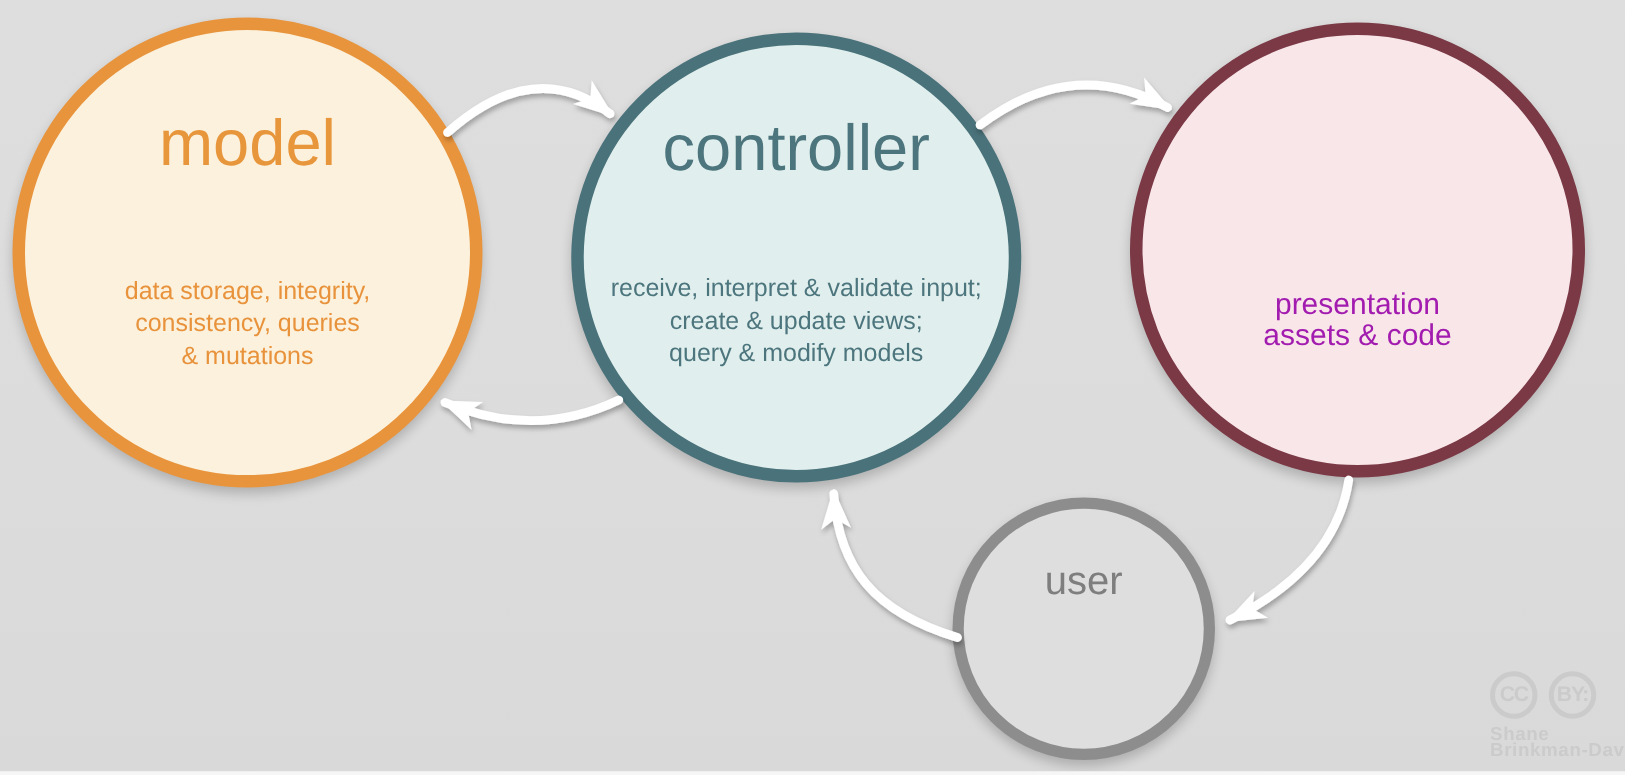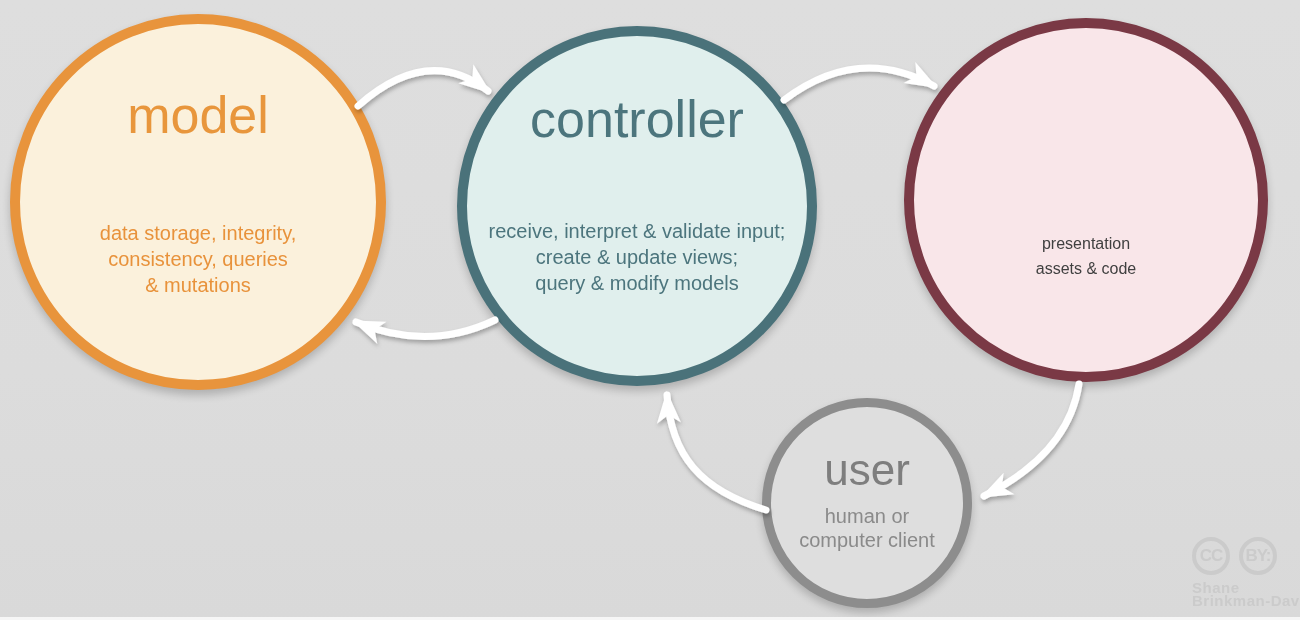--- a/index.html
+++ b/index.html
@@ -54,29 +54,29 @@
   .controller .node-title { top: 57px; font-size: 52px; color: #4c757d; }
   .controller .node-desc  { top: 182px; font-size: 20px; line-height: 26px; color: #4c757d; }
 
   .node.view {
     left: 904px; top: 18px;
     width: 364px; height: 364px;
     border: 10px solid #7a3945;
     background: #f9e6e9;
   }
   .view .node-title { top: 62px; font-size: 52px; color: #7c3a47; }
-  .view .node-desc  { top: 203px; font-size: 16px; line-height: 25px; color: #404040; }
+  .view .node-desc  { top: 203px; font-size: 24px; line-height: 25px; color: #a21caf; }
 
   .node.user {
     left: 762px; top: 398px;
     width: 210px; height: 210px;
     border: 9px solid #8d8d8d;
     background: #dedede;
   }
-  .user .node-title { top: 41px; font-size: 44px; color: #7e7e7e; }
+  .user .node-title { top: 41px; font-size: 32px; color: #7e7e7e; }
   .user .node-desc  { top: 97px; font-size: 20px; line-height: 24px; color: #8a8a8a; }
 
   
   svg.arrows {
     position: absolute;
     left: 0; top: 0;
     width: 1300px; height: 620px;
     pointer-events: none;
   }
 
@@ -131,22 +131,20 @@
 query &amp; modify models</div>
   </div>
 
   <div class="node view">
     <div class="node-desc">presentation
 assets &amp; code</div>
   </div>
 
   <div class="node user">
     <div class="node-title">user</div>
-    <div class="node-desc">human or
-computer client</div>
   </div>
 
   <svg class="arrows" viewBox="0 0 1300 620" xmlns="http://www.w3.org/2000/svg">
     <defs>
       <marker id="ah" markerUnits="userSpaceOnUse" markerWidth="36" markerHeight="28" refX="30" refY="14" orient="auto">
         <polygon points="2,2 34,14 2,26 10,14" fill="#ffffff"></polygon>
       </marker>
       <filter id="sh" x="-40%" y="-40%" width="180%" height="180%">
         <feDropShadow dx="1" dy="3" stdDeviation="2" flood-color="#000000" flood-opacity="0.28"></feDropShadow>
       </filter>

